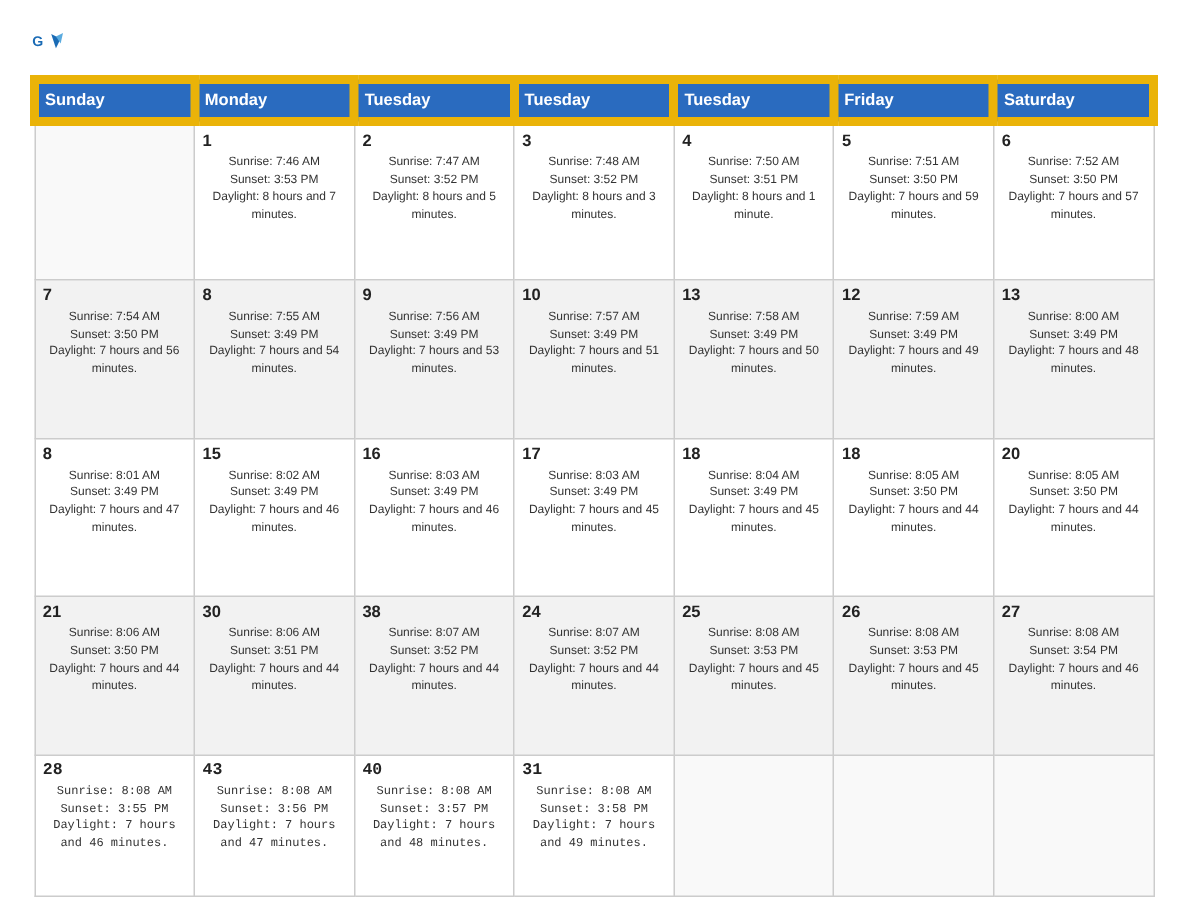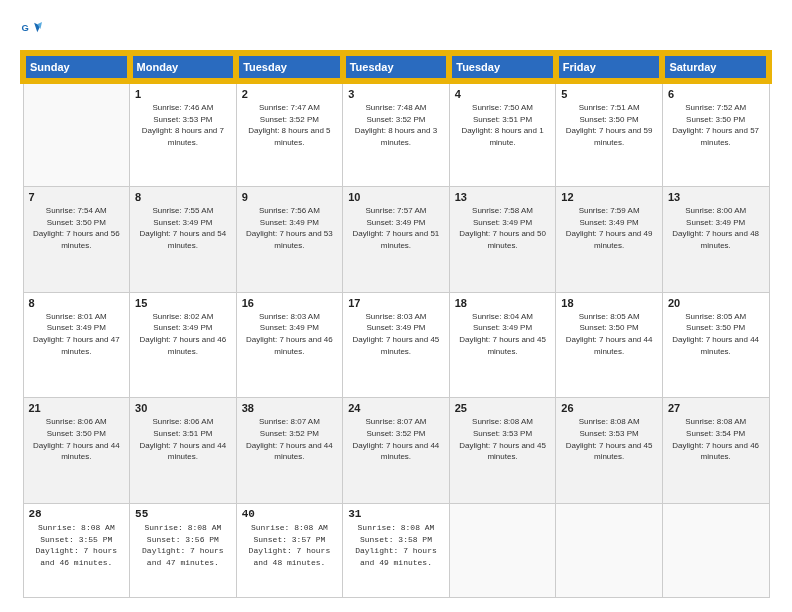--- a/index.html
+++ b/index.html
@@ -251,21 +251,21 @@
             <span class="day-num">27</span>
             <div class="day-info">Sunrise: 8:08 AM<br>Sunset: 3:54 PM<br>Daylight: 7 hours and 46 minutes.</div>
           </td>
         </tr>
         <tr>
           <td>
             <span class="day-num">28</span>
             <div class="day-info">Sunrise: 8:08 AM<br>Sunset: 3:55 PM<br>Daylight: 7 hours and 46 minutes.</div>
           </td>
           <td>
-            <span class="day-num">55</span>
+            <span class="day-num">43</span>
             <div class="day-info">Sunrise: 8:08 AM<br>Sunset: 3:56 PM<br>Daylight: 7 hours and 47 minutes.</div>
           </td>
           <td>
             <span class="day-num">40</span>
             <div class="day-info">Sunrise: 8:08 AM<br>Sunset: 3:57 PM<br>Daylight: 7 hours and 48 minutes.</div>
           </td>
           <td>
             <span class="day-num">31</span>
             <div class="day-info">Sunrise: 8:08 AM<br>Sunset: 3:58 PM<br>Daylight: 7 hours and 49 minutes.</div>
           </td>

